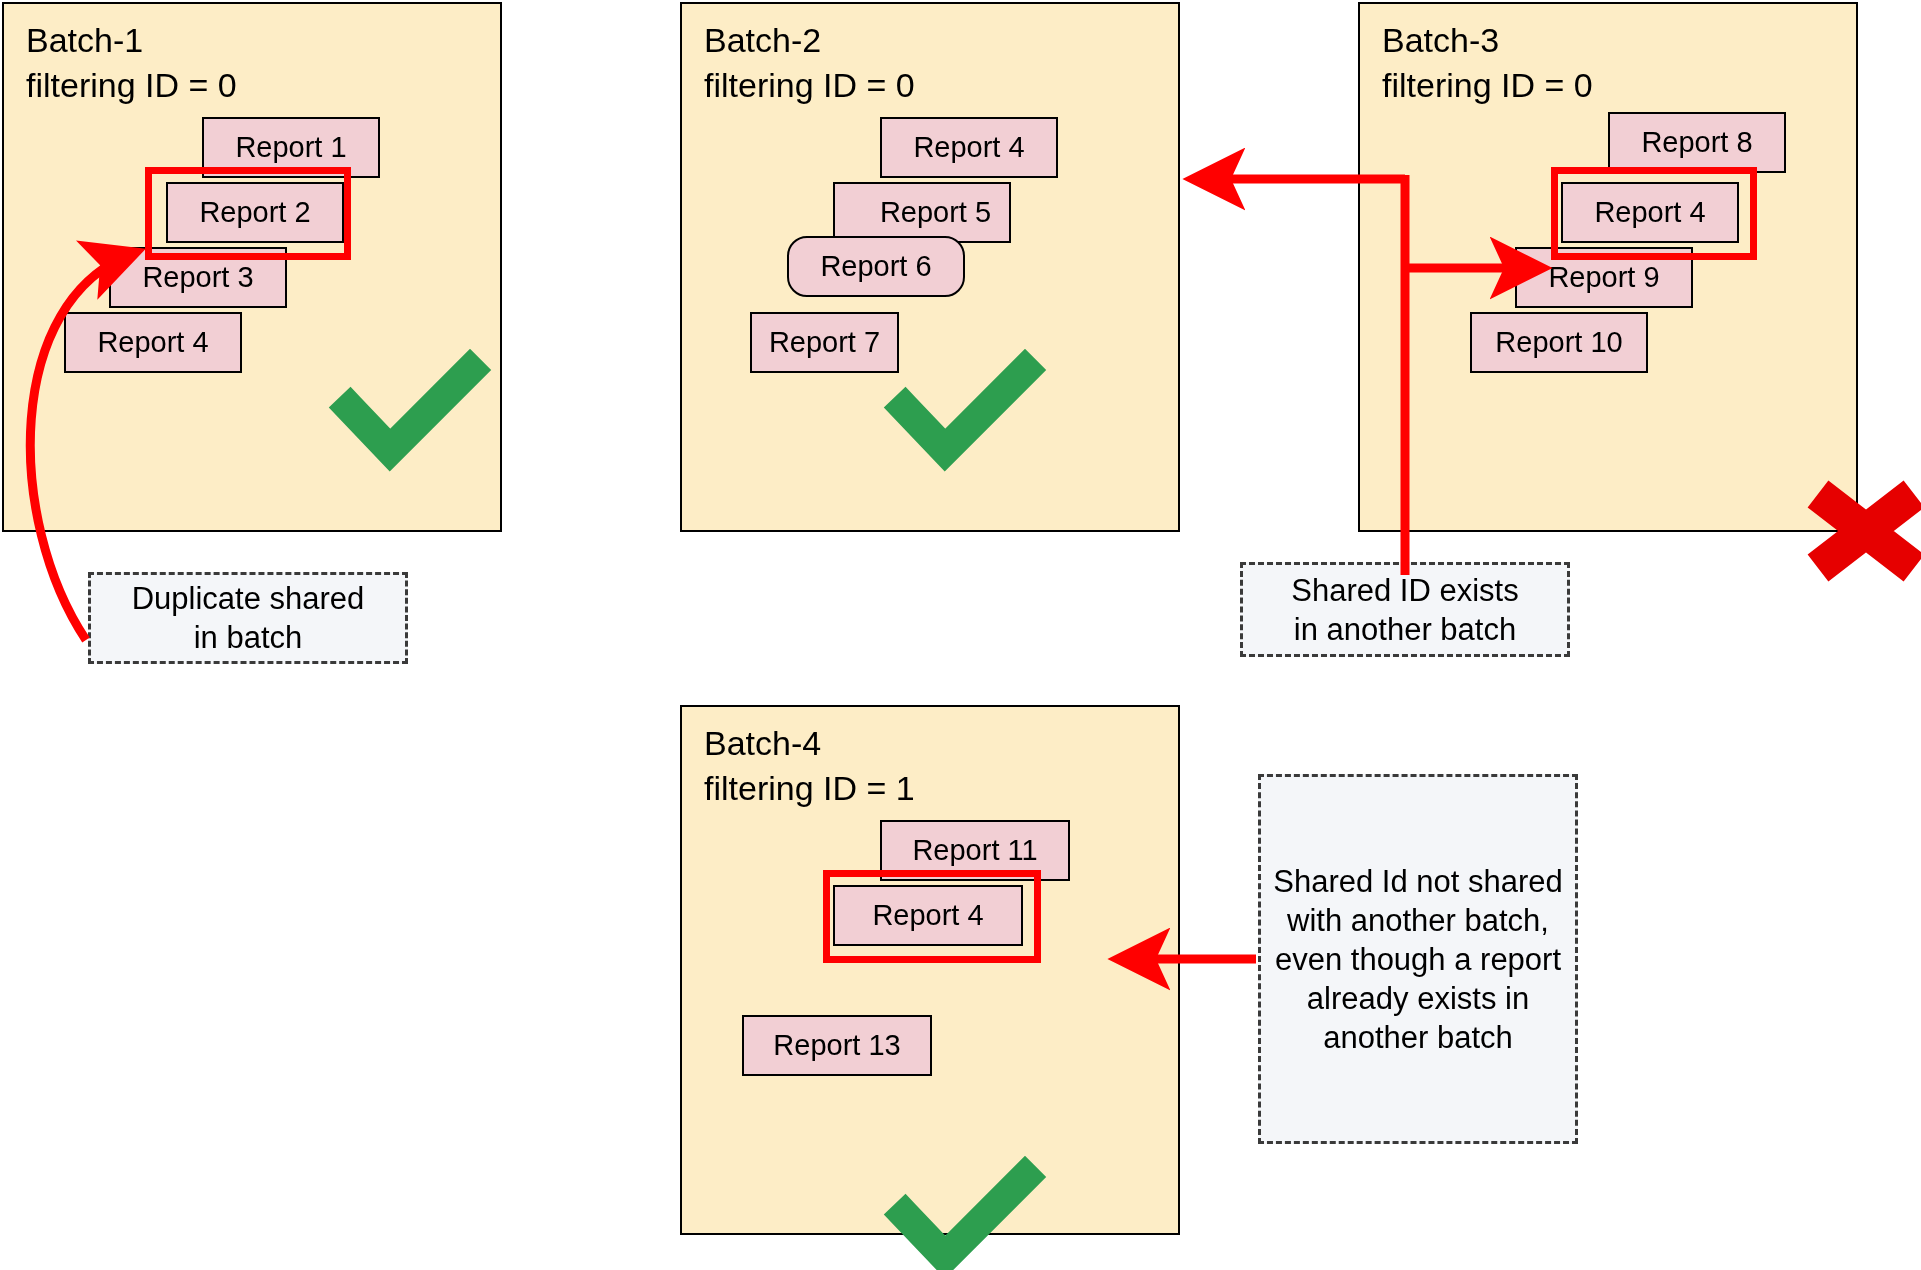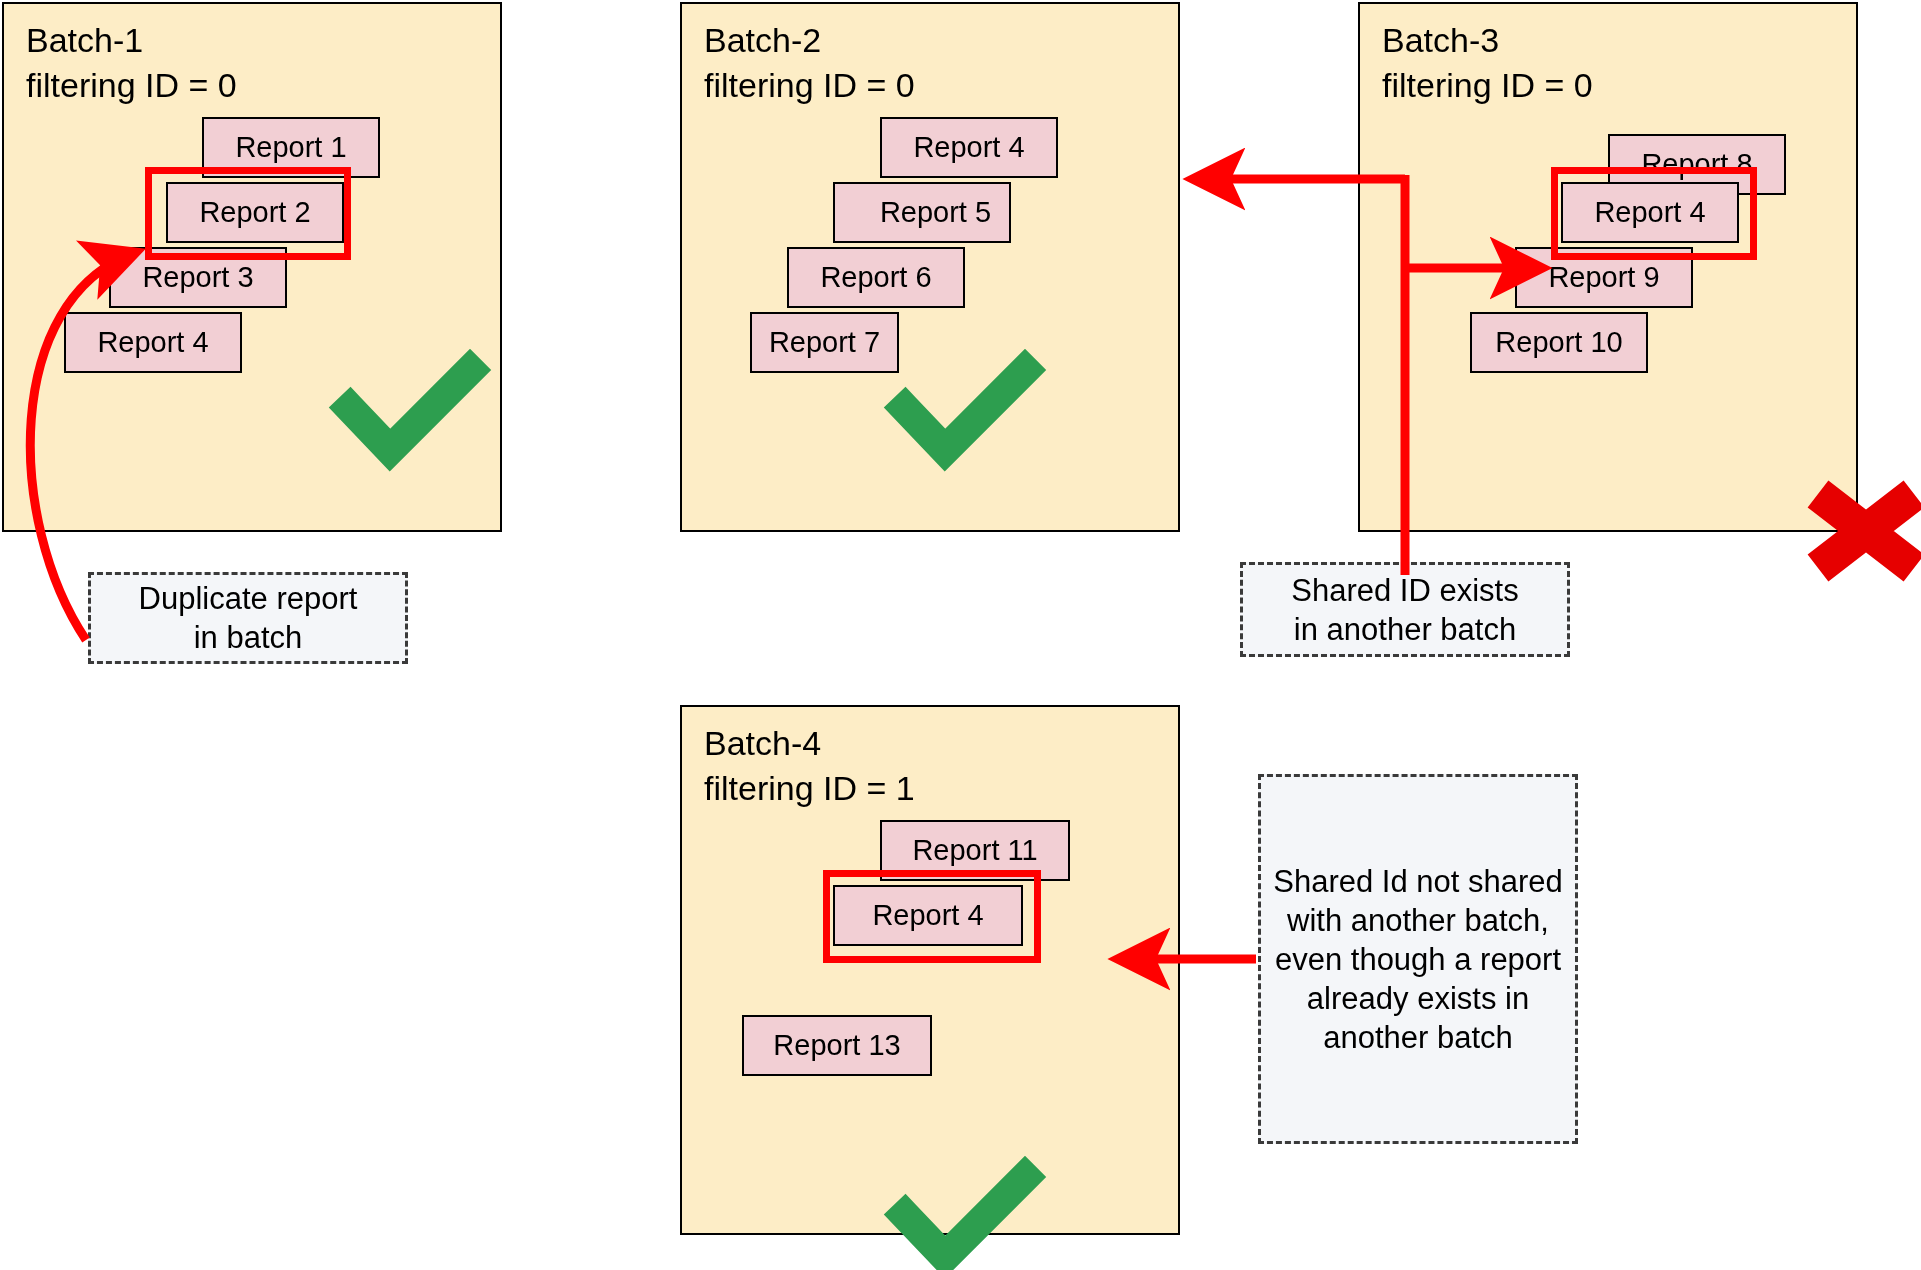--- a/index.html
+++ b/index.html
@@ -48,33 +48,33 @@
   <div class="batch" style="left:680px;top:2px;width:500px;height:530px;">
     <div class="batch-title"><span>Batch-2</span>
 <span>filtering ID = 0</span></div>
 
     <div class="card" style="left:198px;top:113px;width:178px;height:61px;">
         <span>Report 4</span>
       </div>
     <div class="card" style="left:151px;top:178px;width:178px;height:61px;padding-left:27px;">
         <span>Report 5</span>
       </div>
-    <div class="card" style="left:105px;top:243px;width:178px;height:61px;">
+    <div class="card" style="left:105px;top:232px;width:178px;height:61px;border-radius:20px;">
         <span>Report 6</span>
       </div>
     <div class="card" style="left:48px;top:308px;width:149px;height:61px;margin-left:20px;">
         <span>Report 7</span>
       </div>
   </div>
 
   <div class="batch" style="left:1358px;top:2px;width:500px;height:530px;">
     <div class="batch-title"><span>Batch-3</span>
 <span>filtering ID = 0</span></div>
 
-    <div class="card" style="left:248px;top:130px;width:178px;height:61px;">
+    <div class="card" style="left:248px;top:108px;width:178px;height:61px;">
         <span>Report 8</span>
       </div>
     <div class="card" style="left:201px;top:178px;width:178px;height:61px;">
         <span>Report 4</span>
       </div>
     <div class="card" style="left:155px;top:243px;width:178px;height:61px;">
         <span>Report 9</span>
       </div>
     <div class="card" style="left:110px;top:308px;width:178px;height:61px;">
         <span>Report 10</span>
@@ -95,21 +95,21 @@
       </div>
     <div class="card" style="left:60px;top:308px;width:190px;height:61px;">
         <span>Report 13</span>
       </div>
 
     <div class="hl" style="left:141px;top:163px;width:218px;height:93px;"></div>
   </div>
 
   <div class="callout" style="left:88px;top:572px;width:320px;height:92px;">
     <div>
-      <div>Duplicate report</div>
+      <div>Duplicate shared</div>
       <div>in batch</div>
     </div>
   </div>
 
   <div class="callout" style="left:1240px;top:562px;width:330px;height:95px;text-align:center;">
     <div>
       <div>Shared ID exists</div>
       <div>in another batch</div>
     </div>
   </div>

